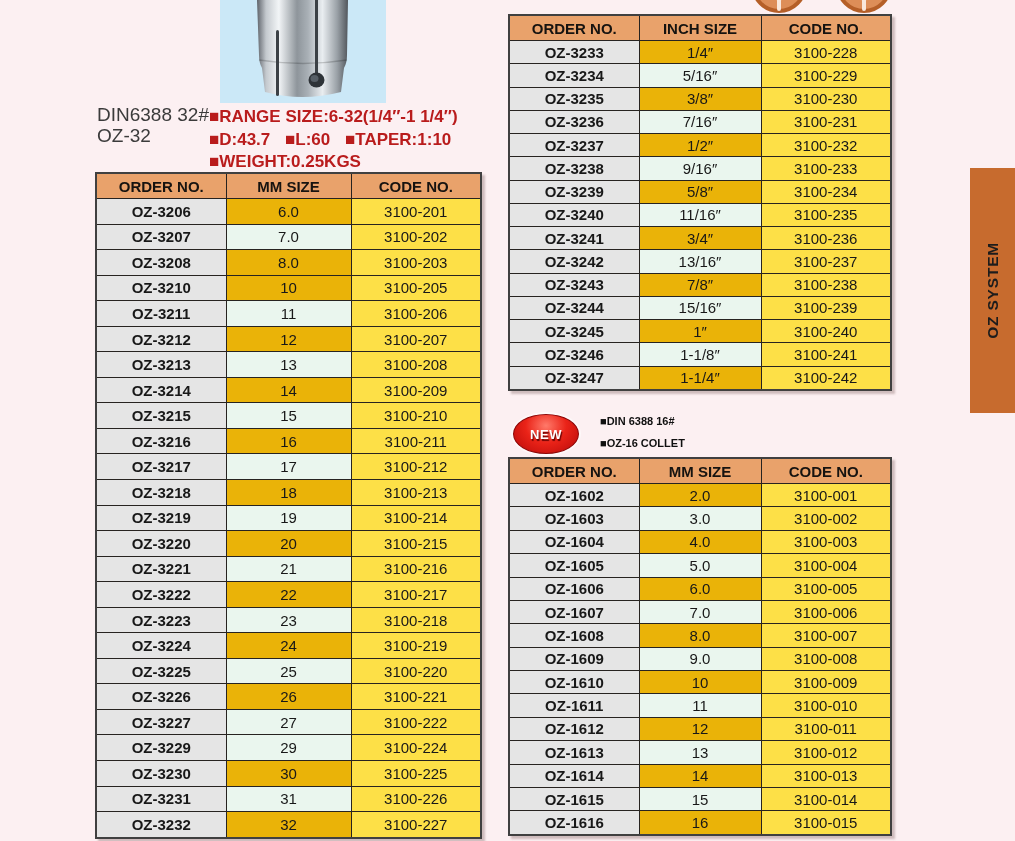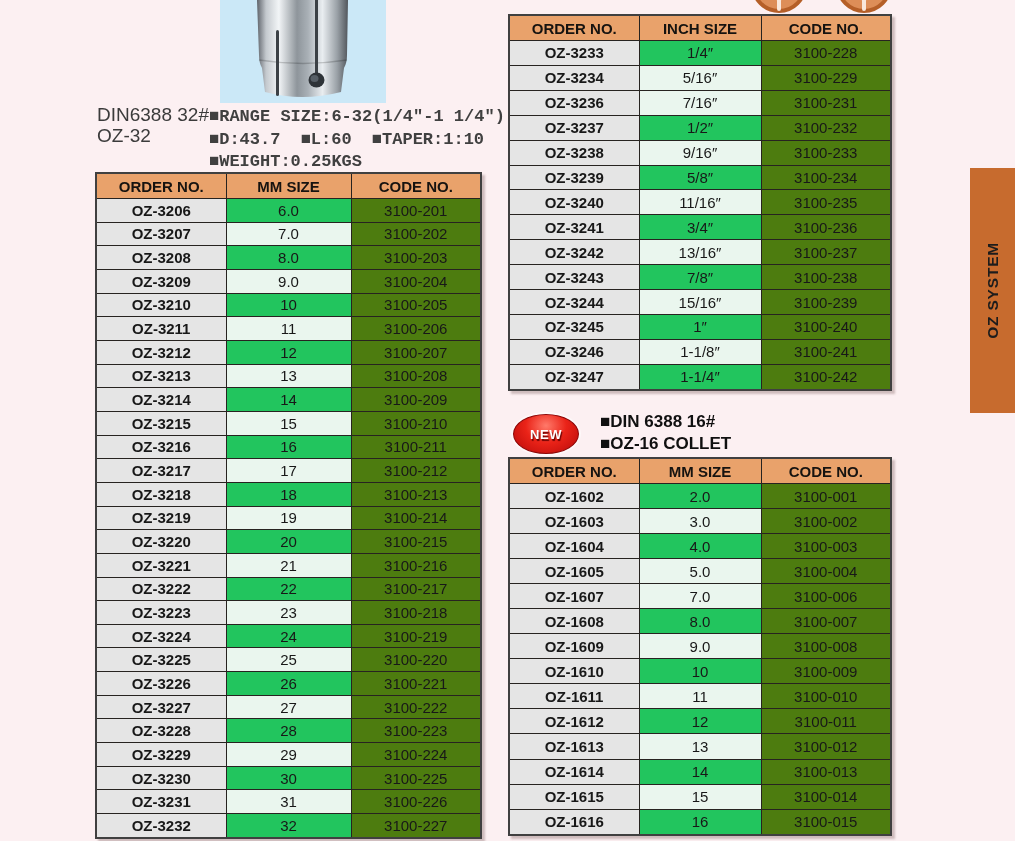--- a/index.html
+++ b/index.html
@@ -30,23 +30,22 @@
     color: #3b3b3b;
     white-space: nowrap;
   }
   #specs {
     position: absolute;
     left: 209px; top: 106px;
     width: 300px;
     font-size: 17px;
     font-weight: bold;
     line-height: 22.5px;
-    color: #404040;
+    color: #b91c1c;
     white-space: nowrap;
-    font-family: Liberation Mono, monospace;
   }
   #specs .spec-item { margin-right: 10px; text-align: center; }
 
   
   .data-table {
     position: absolute;
     border-collapse: collapse;
     table-layout: fixed;
     box-shadow: 3px 3px 2px rgba(150,125,125,0.45);
     border: 2px solid #404040;
@@ -60,22 +59,22 @@
     font-size: 15px;
     overflow: hidden;
   }
   .data-table th {
     background: #e9a26b;
     font-weight: bold;
     height: 24px;
     color: #161310;
   }
   .data-table td.col-order { background: #e5e5e5; font-weight: bold; }
-  .data-table td.col-code  { background: #4d7c0f; text-align: center; }
-  .data-table td.col-size.plain { background: #22c55e; }
+  .data-table td.col-code  { background: #fde047; text-align: center; }
+  .data-table td.col-size.plain { background: #eab308; }
   .data-table td.col-size.tint  { background: #eaf6ee; }
 
   #table-mm32 { left: 95px;  top: 172px; width: 385px; height: 667px; }
   #table-inch { left: 508px; top: 14px;  width: 382px; height: 377px; }
   #table-mm16 { left: 508px; top: 457px; width: 382px; height: 379px; }
 
   
   #new-badge {
     position: absolute;
     left: 513px; top: 414px;
@@ -89,21 +88,21 @@
   #new-badge .badge-text {
     color: #ffffff;
     font-weight: bold;
     font-size: 13px;
     letter-spacing: 0.5px;
     text-shadow: 1px 1.5px 1px #6d0202;
   }
   #new-lines {
     position: absolute;
     left: 600px; top: 411px;
-    font-size: 17px;
+    font-size: 11px;
     font-weight: bold;
     line-height: 21.5px;
     color: #101010;
     white-space: nowrap;
   }
 
   
   #side-tab {
     position: absolute;
     left: 970px; top: 168px;
@@ -213,25 +212,20 @@
           <td class="col-order">OZ-3207</td>
           <td class="col-size tint">7.0</td>
           <td class="col-code">3100-202</td>
         </tr>
         <tr>
           <td class="col-order">OZ-3208</td>
           <td class="col-size plain">8.0</td>
           <td class="col-code">3100-203</td>
         </tr>
         <tr>
-          <td class="col-order">OZ-3209</td>
-          <td class="col-size tint">9.0</td>
-          <td class="col-code">3100-204</td>
-        </tr>
-        <tr>
           <td class="col-order">OZ-3210</td>
           <td class="col-size plain">10</td>
           <td class="col-code">3100-205</td>
         </tr>
         <tr>
           <td class="col-order">OZ-3211</td>
           <td class="col-size tint">11</td>
           <td class="col-code">3100-206</td>
         </tr>
         <tr>
@@ -306,25 +300,20 @@
         </tr>
         <tr>
           <td class="col-order">OZ-3226</td>
           <td class="col-size plain">26</td>
           <td class="col-code">3100-221</td>
         </tr>
         <tr>
           <td class="col-order">OZ-3227</td>
           <td class="col-size tint">27</td>
           <td class="col-code">3100-222</td>
-        </tr>
-        <tr>
-          <td class="col-order">OZ-3228</td>
-          <td class="col-size plain">28</td>
-          <td class="col-code">3100-223</td>
         </tr>
         <tr>
           <td class="col-order">OZ-3229</td>
           <td class="col-size tint">29</td>
           <td class="col-code">3100-224</td>
         </tr>
         <tr>
           <td class="col-order">OZ-3230</td>
           <td class="col-size plain">30</td>
           <td class="col-code">3100-225</td>
@@ -360,20 +349,25 @@
           <td class="col-order">OZ-3233</td>
           <td class="col-size plain">1/4″</td>
           <td class="col-code">3100-228</td>
         </tr>
         <tr>
           <td class="col-order">OZ-3234</td>
           <td class="col-size tint">5/16″</td>
           <td class="col-code">3100-229</td>
         </tr>
         <tr>
+          <td class="col-order">OZ-3235</td>
+          <td class="col-size plain">3/8″</td>
+          <td class="col-code">3100-230</td>
+        </tr>
+        <tr>
           <td class="col-order">OZ-3236</td>
           <td class="col-size tint">7/16″</td>
           <td class="col-code">3100-231</td>
         </tr>
         <tr>
           <td class="col-order">OZ-3237</td>
           <td class="col-size plain">1/2″</td>
           <td class="col-code">3100-232</td>
         </tr>
         <tr>
@@ -465,20 +459,25 @@
           <td class="col-order">OZ-1604</td>
           <td class="col-size plain">4.0</td>
           <td class="col-code">3100-003</td>
         </tr>
         <tr>
           <td class="col-order">OZ-1605</td>
           <td class="col-size tint">5.0</td>
           <td class="col-code">3100-004</td>
         </tr>
         <tr>
+          <td class="col-order">OZ-1606</td>
+          <td class="col-size plain">6.0</td>
+          <td class="col-code">3100-005</td>
+        </tr>
+        <tr>
           <td class="col-order">OZ-1607</td>
           <td class="col-size tint">7.0</td>
           <td class="col-code">3100-006</td>
         </tr>
         <tr>
           <td class="col-order">OZ-1608</td>
           <td class="col-size plain">8.0</td>
           <td class="col-code">3100-007</td>
         </tr>
         <tr>

